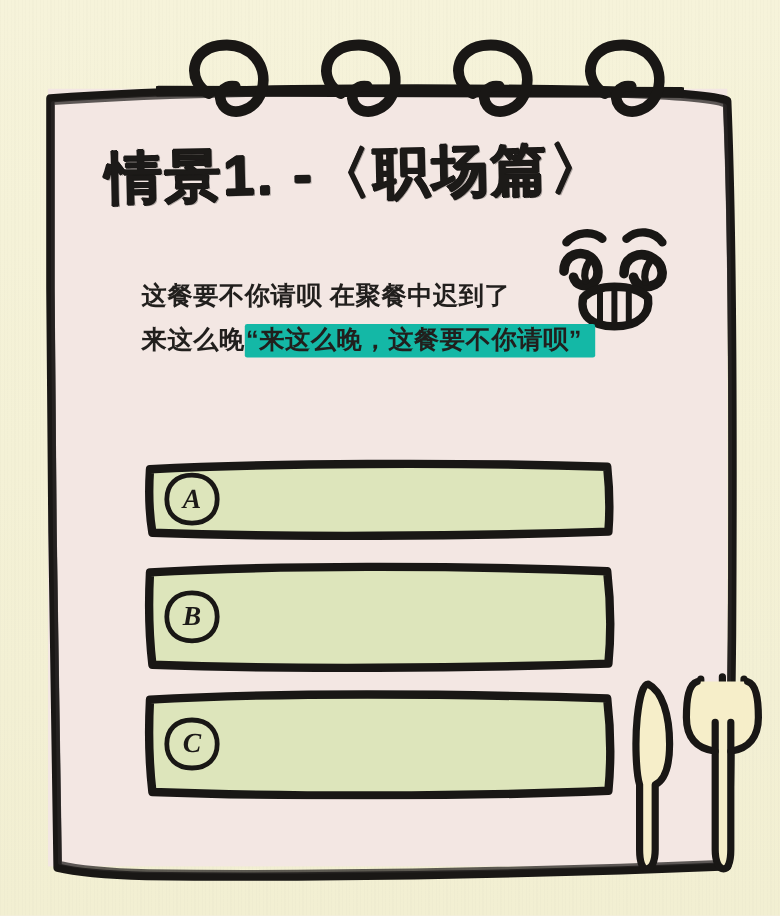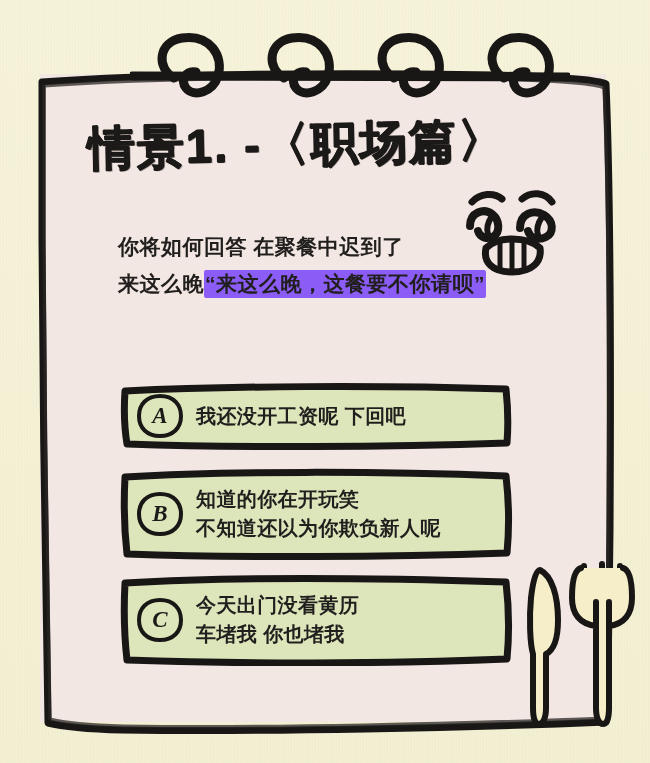--- a/index.html
+++ b/index.html
@@ -100,22 +100,22 @@
   }
   .prompt-line {
     font-size: 21px;
     line-height: 37px;
     font-weight: bold;
     color: #211f1d;
     letter-spacing: 0.5px;
     white-space: nowrap;
   }
   .quote-hl {
-    background: #8b5cf6;
-    padding: 2px 1px 3px 1px;
+    background: #14b8a6;
+    padding: 2px 11px 3px 1px;
     border-radius: 2px;
   }
 
   
   .option {
     position: absolute;
     left: 118px;
     width: 396px;
     box-sizing: border-box;
   }
@@ -237,80 +237,69 @@
 
     <path d="M24,64 C 30,58 40,55 50,55 C 62,55 72,58 78,64
              C 80,78 70,88 50,88 C 30,88 21,78 24,64 Z" stroke-width="7"></path>
     <path d="M38,60 L 38,86" stroke-width="5"></path>
     <path d="M50,58 L 50,88" stroke-width="5"></path>
     <path d="M62,60 L 62,86" stroke-width="5"></path>
   </g>
 </svg>
 
 <div id="prompt">
-  <div class="prompt-line">你将如何回答 在聚餐中迟到了</div>
+  <div class="prompt-line">这餐要不你请呗 在聚餐中迟到了</div>
   <div class="prompt-line"><span>来这么晚</span><span class="quote-hl">“来这么晚，这餐要不你请呗”</span></div>
 </div>
 
 <div class="option" id="option-a">
   <svg class="option-bg" viewBox="0 0 396 68" preserveAspectRatio="none">
     <path d="M7,9 C 110,4 260,3 388,7 C 390,26 390,48 389,61
              C 270,65 120,66 9,62 C 6,44 6,24 7,9 Z" fill="#dde5bb" stroke="#191715" stroke-width="7" stroke-linecap="round" stroke-linejoin="round" vector-effect="non-scaling-stroke"></path>
   </svg>
   <div class="option-inner">
     <div class="option-badge">
       <svg viewBox="0 0 48 48" width="48" height="48">
         <path d="M24,4 C 38,4 45,13 45,24 C 45,36 37,44 24,44
                  C 11,44 3,36 3,24 C 3,12 11,4 24,4 Z" fill="none" stroke="#191715" stroke-width="4" stroke-linecap="round" stroke-linejoin="round"></path>
       </svg>
       <div class="option-letter">A</div>
     </div>
-    <div>
-      <div class="option-text">我还没开工资呢 下回吧</div>
-    </div>
   </div>
 </div>
 
 <div class="option" id="option-b">
   <svg class="option-bg" viewBox="0 0 396 92" preserveAspectRatio="none">
     <path d="M7,9 C 110,3 260,3 388,8 C 391,34 391,64 389,85
              C 270,89 120,90 9,86 C 6,60 6,28 7,9 Z" fill="#dde5bb" stroke="#191715" stroke-width="7" stroke-linecap="round" stroke-linejoin="round" vector-effect="non-scaling-stroke"></path>
   </svg>
   <div class="option-inner">
     <div class="option-badge">
       <svg viewBox="0 0 48 48" width="48" height="48">
         <path d="M24,4 C 38,4 45,13 45,24 C 45,36 37,44 24,44
                  C 11,44 3,36 3,24 C 3,12 11,4 24,4 Z" fill="none" stroke="#191715" stroke-width="4" stroke-linecap="round" stroke-linejoin="round"></path>
       </svg>
       <div class="option-letter">B</div>
     </div>
-    <div>
-      <div class="option-text">知道的你在开玩笑</div>
-      <div class="option-text">不知道还以为你欺负新人呢</div>
-    </div>
   </div>
 </div>
 
 <div class="option" id="option-c">
   <svg class="option-bg" viewBox="0 0 396 92" preserveAspectRatio="none">
     <path d="M7,9 C 110,3 260,4 388,8 C 391,34 391,64 389,85
              C 270,90 120,90 9,86 C 6,60 6,28 7,9 Z" fill="#dde5bb" stroke="#191715" stroke-width="7" stroke-linecap="round" stroke-linejoin="round" vector-effect="non-scaling-stroke"></path>
   </svg>
   <div class="option-inner">
     <div class="option-badge">
       <svg viewBox="0 0 48 48" width="48" height="48">
         <path d="M24,4 C 38,4 45,13 45,24 C 45,36 37,44 24,44
                  C 11,44 3,36 3,24 C 3,12 11,4 24,4 Z" fill="none" stroke="#191715" stroke-width="4" stroke-linecap="round" stroke-linejoin="round"></path>
       </svg>
       <div class="option-letter">C</div>
     </div>
-    <div>
-      <div class="option-text">今天出门没看黄历</div>
-      <div class="option-text">车堵我 你也堵我</div>
-    </div>
   </div>
 </div>
 
 <svg id="cutlery" viewBox="0 0 130 180">
 
   <g>
     <path d="M28,12 C 40,18 46,38 46,62 C 46,80 42,92 34,96
              L 34,150 C 34,160 31,166 27,166 C 23,166 21,160 21,150
              L 21,96 C 18,86 17,60 19,40 C 21,22 24,12 28,12 Z" fill="#f6eec9" stroke="#191715" stroke-width="6" stroke-linecap="round" stroke-linejoin="round"></path>
   </g>

